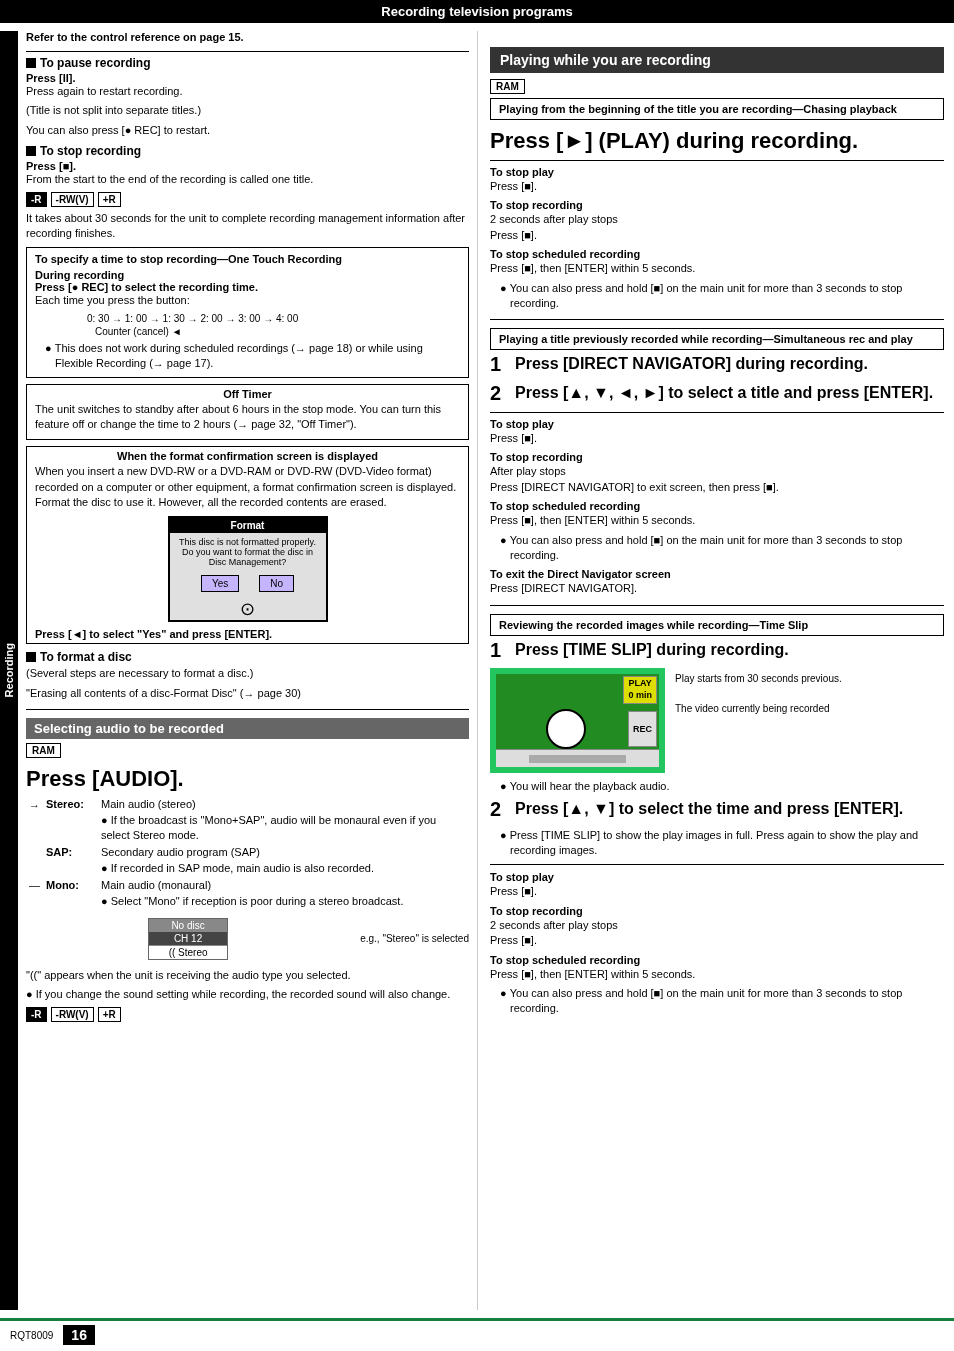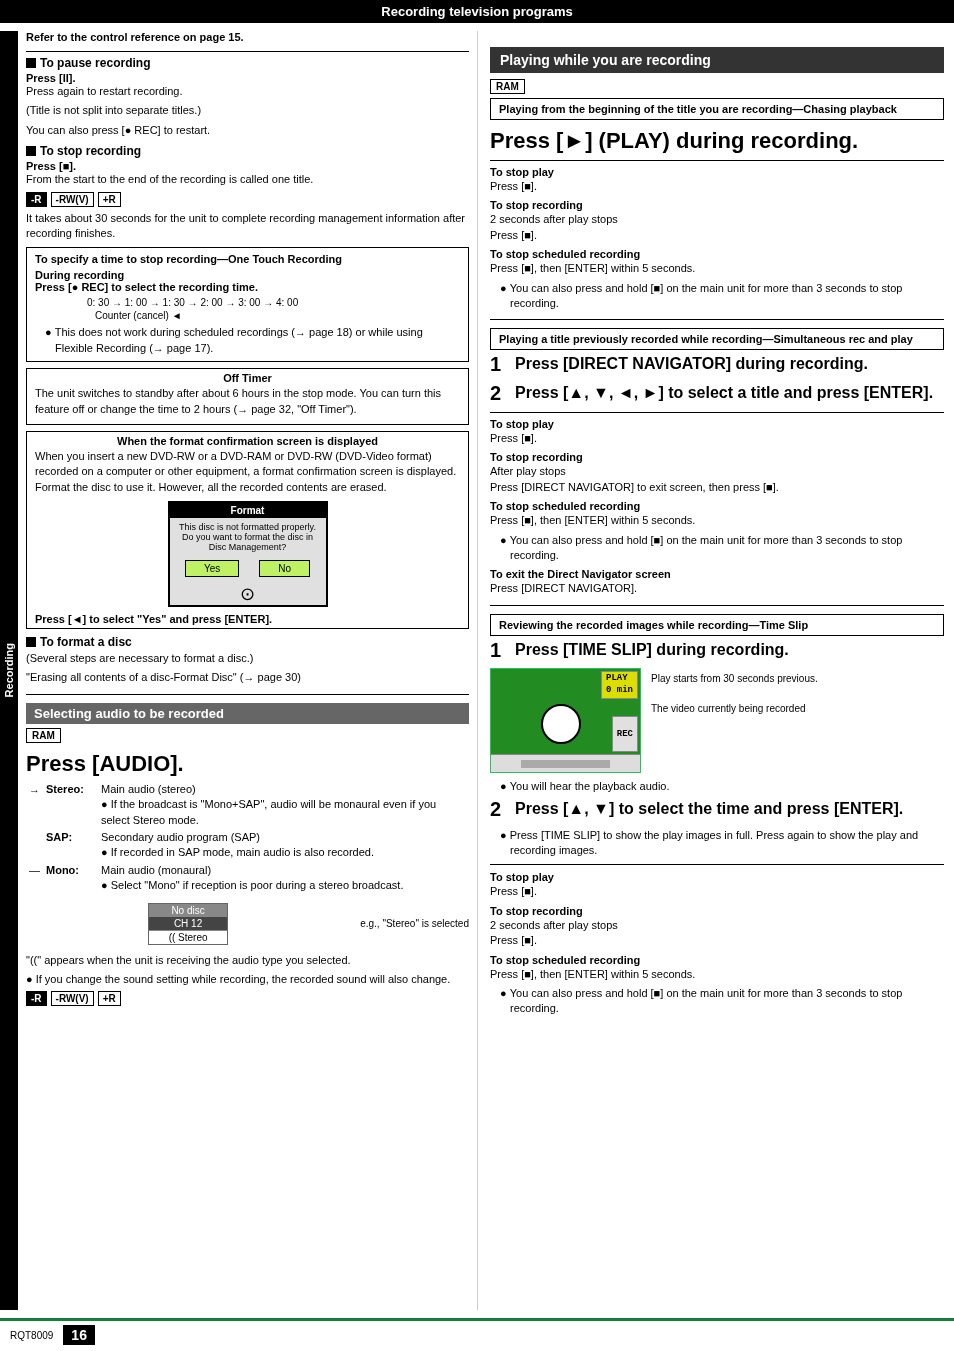--- a/index.html
+++ b/index.html
@@ -147,22 +147,22 @@
       text-align: center;
     }
     .format-buttons {
       display: flex;
       justify-content: center;
       gap: 20px;
       padding: 4px;
     }
     .format-btn {
       border: 1px solid #000;
-      background: #bef264;
-      padding: 2px 18px;
+      background: #c4b5fd;
+      padding: 2px 10px;
       font-size: 10px;
     }
     .enter-icon {
       text-align: center;
       font-size: 18px;
       margin-top: 2px;
     }
     .press-enter-text {
       font-size: 11px;
       font-weight: bold;
@@ -369,20 +369,21 @@
           <span class="badge">-RW(V)</span>
           <span class="badge">+R</span>
         </div>
         <div class="body-text">It takes about 30 seconds for the unit to complete recording management information after recording finishes.</div>
 
         
         <div class="info-box">
           <div class="info-box-title">To specify a time to stop recording—One Touch Recording</div>
           <div class="bold-label" style="margin-top:4px;">During recording</div>
           <div class="bold-label">Press [● REC] to select the recording time.</div>
+          <div class="body-text">Each time you press the button:</div>
           <div class="counter-row">0: 30  →  1: 00  →  1: 30  →  2: 00  →  3: 00  →  4: 00</div>
           <div style="margin-left:60px; font-size:10px; margin-bottom:4px;">Counter (cancel) ◄</div>
           <div class="bullet">●&nbsp;<span>This does not work during scheduled recordings (→ page 18) or while using Flexible Recording (→ page 17).</span></div>
         </div>
 
         
         <div class="off-timer-box">
           <div class="off-timer-title">Off Timer</div>
           <div class="body-text">The unit switches to standby after about 6 hours in the stop mode. You can turn this feature off or change the time to 2 hours (→ page 32, "Off Timer").</div>
         </div>
@@ -554,21 +555,21 @@
 
       
       <div class="step-block">
         <span class="step-num">1</span>
         <span class="step-text">Press [TIME SLIP] during recording.</span>
       </div>
 
       
       <div class="img-and-captions">
 
-        <div style="width:151px; height:105px; background:#228B22; border:1px solid #22c55e; position:relative; flex-shrink:0;font-family:Liberation Mono, monospace;">
+        <div style="width:175px; height:105px; background:#228B22; border:6px solid #22c55e; position:relative; flex-shrink:0;">
 
           <div style="position:absolute; top:35px; left:50px; width:40px; height:40px; border-radius:50%; background:#fff; border:2px solid #000;"></div>
 
           <div style="position:absolute; top:2px; right:2px; background:#dddd00; border:1px solid #888; font-size:9px; font-weight:bold; padding:1px 4px; line-height:1.3;">PLAY<br>0 min</div>
 
           <div style="position:absolute; bottom:20px; right:2px; background:#e0e0e0; border:1px solid #888; font-size:9px; font-weight:bold; padding:12px 4px;">REC</div>
 
           <div style="position:absolute; bottom:0; left:0; right:0; height:18px; background:#ddd; border-top:1px solid #888; display:flex; align-items:center; justify-content:center;">
             <div style="width:60%; height:8px; background:#aaa;"></div>
           </div>

